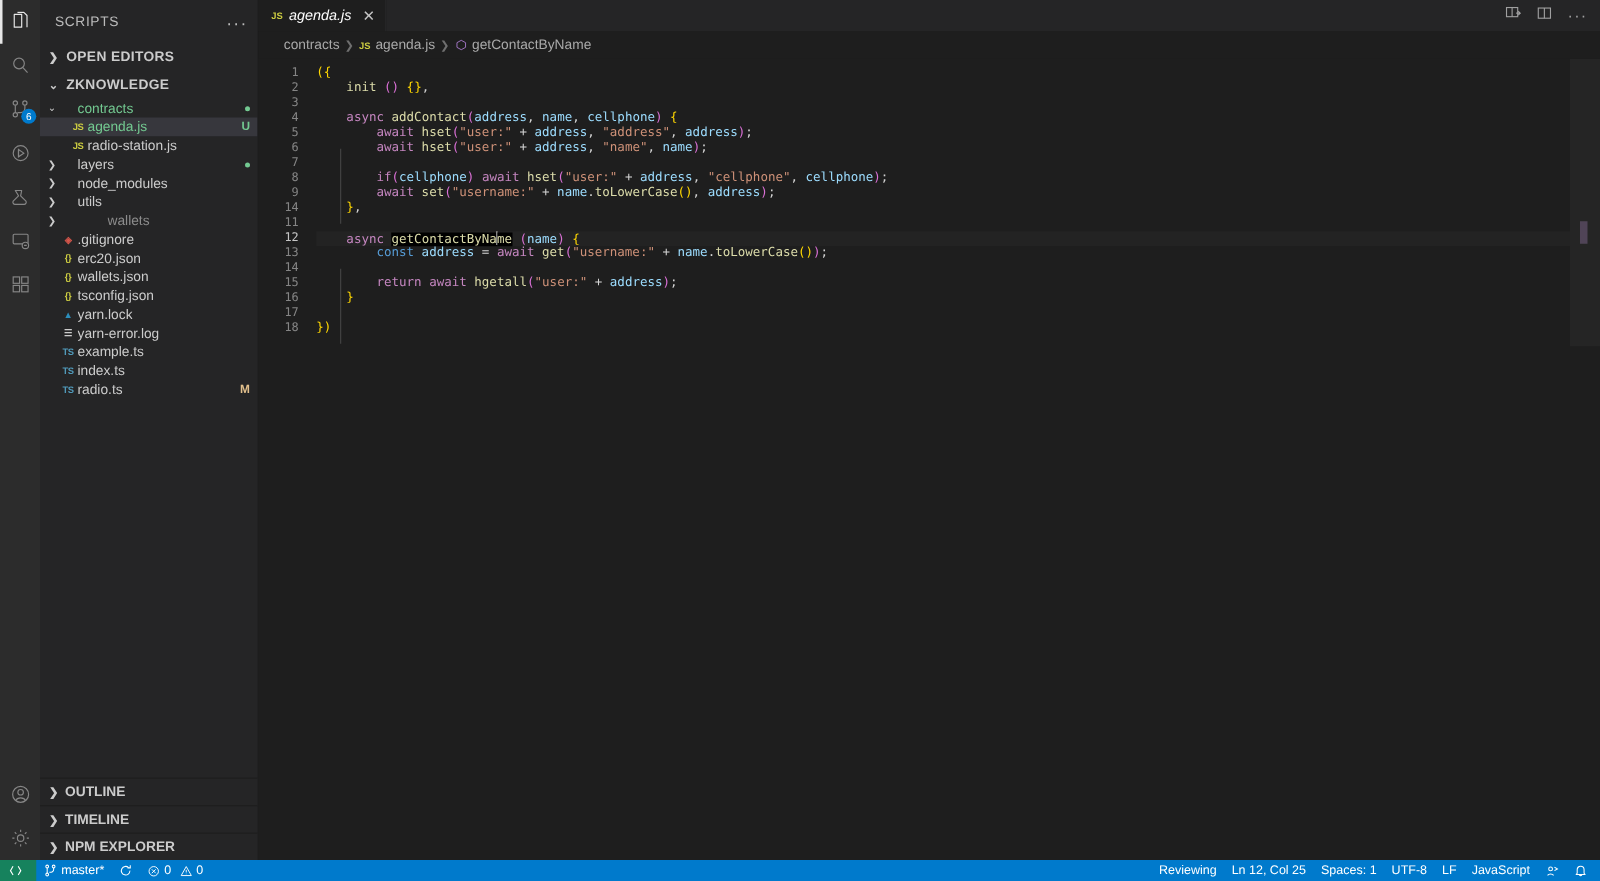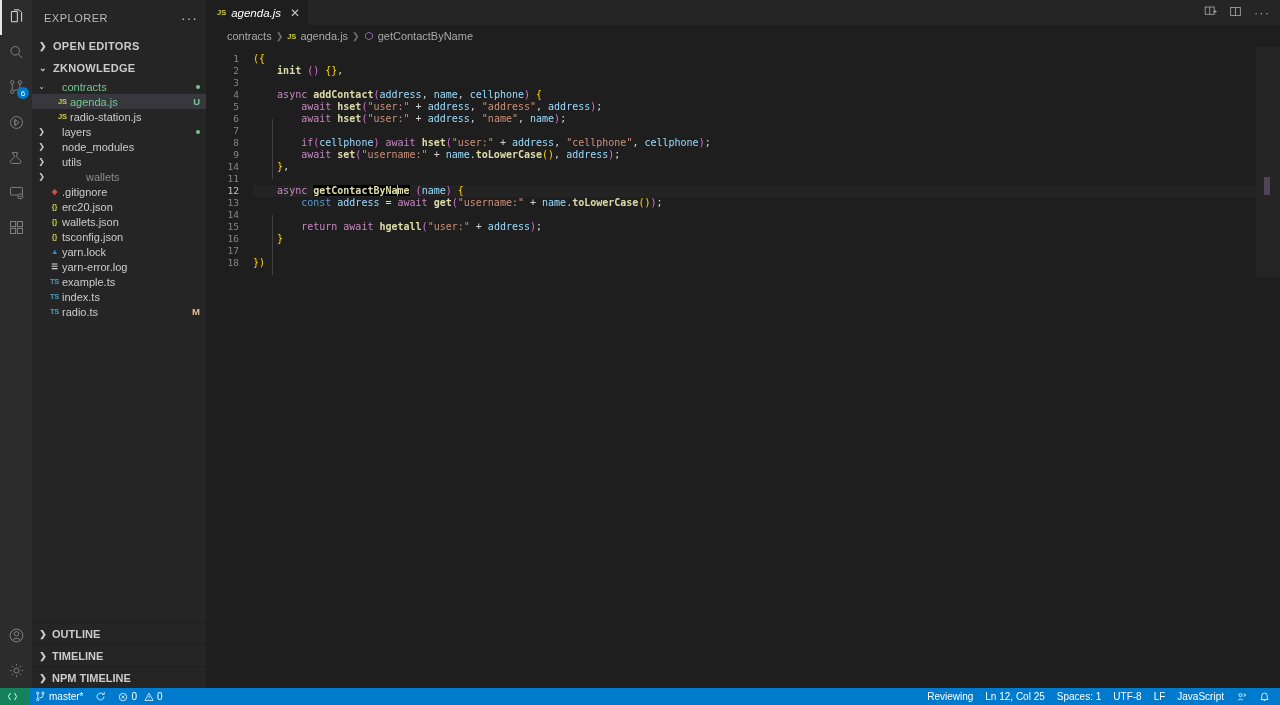--- a/index.html
+++ b/index.html
@@ -114,21 +114,21 @@
   .cline {
     height: 12px; line-height: 12px;
     font-family: "DejaVu Sans Mono", monospace; font-size: 10px;
     white-space: pre; color: #d4d4d4; position: relative;
   }
   .cline.cur { background: rgba(255,255,255,0.022); }
   .cline.cur::after {
     content:""; position:absolute; left:0; right:0; top:0; height:1px;
   }
   .kw    { color: #c586c0; }
-  .fn    { color: #dcdcaa; font-weight: bold; }
+  .fn    { color: #dcdcaa; }
   .str   { color: #ce9178; }
   .var   { color: #9cdcfe; }
   .pun   { color: #d4d4d4; }
   .brkt1 { color: #ffd700; }
   .brkt2 { color: #da70d6; }
   .decl  { color: #569cd6; }
   .sel   { background: #000000; }
   .cursor {
     display:inline-block; width:1px; height:11px; background:#aeafad;
     vertical-align:-2px; margin:0 -0.5px;
@@ -223,21 +223,21 @@
           <svg width="17" height="17" viewBox="0 0 20 20">
               <circle cx="10" cy="10" r="3"></circle>
               <path d="M10 2.2 v2 M10 15.8 v2 M2.2 10 h2 M15.8 10 h2 M4.5 4.5 l1.5 1.5 M14 14 l1.5 1.5 M15.5 4.5 l-1.5 1.5 M6 14 l-1.5 1.5"></path>
             </svg>
         </div>
       </div>
     </div>
 
     <div class="sidebar">
       <div class="sb-header">
-        <span>EXPLORER</span>
+        <span>SCRIPTS</span>
         <span class="sb-dots">···</span>
       </div>
       <div class="sb-section-head">
         <span class="chev">❯</span>
         <span>OPEN EDITORS</span>
       </div>
       <div class="sb-section-head">
         <span class="chev">⌄</span>
         <span>ZKNOWLEDGE</span>
       </div>
@@ -332,21 +332,21 @@
         <div class="panel-head">
           <span class="chev">❯</span>
           <span>OUTLINE</span>
         </div>
         <div class="panel-head">
           <span class="chev">❯</span>
           <span>TIMELINE</span>
         </div>
         <div class="panel-head">
           <span class="chev">❯</span>
-          <span>NPM TIMELINE</span>
+          <span>NPM EXPLORER</span>
         </div>
       </div>
     </div>
 
     <div class="editor">
       <div class="tabs">
         <div class="tab">
           <span class="jsbadge">JS</span>
           <span class="tname">agenda.js</span>
           <span class="xclose">✕</span>

